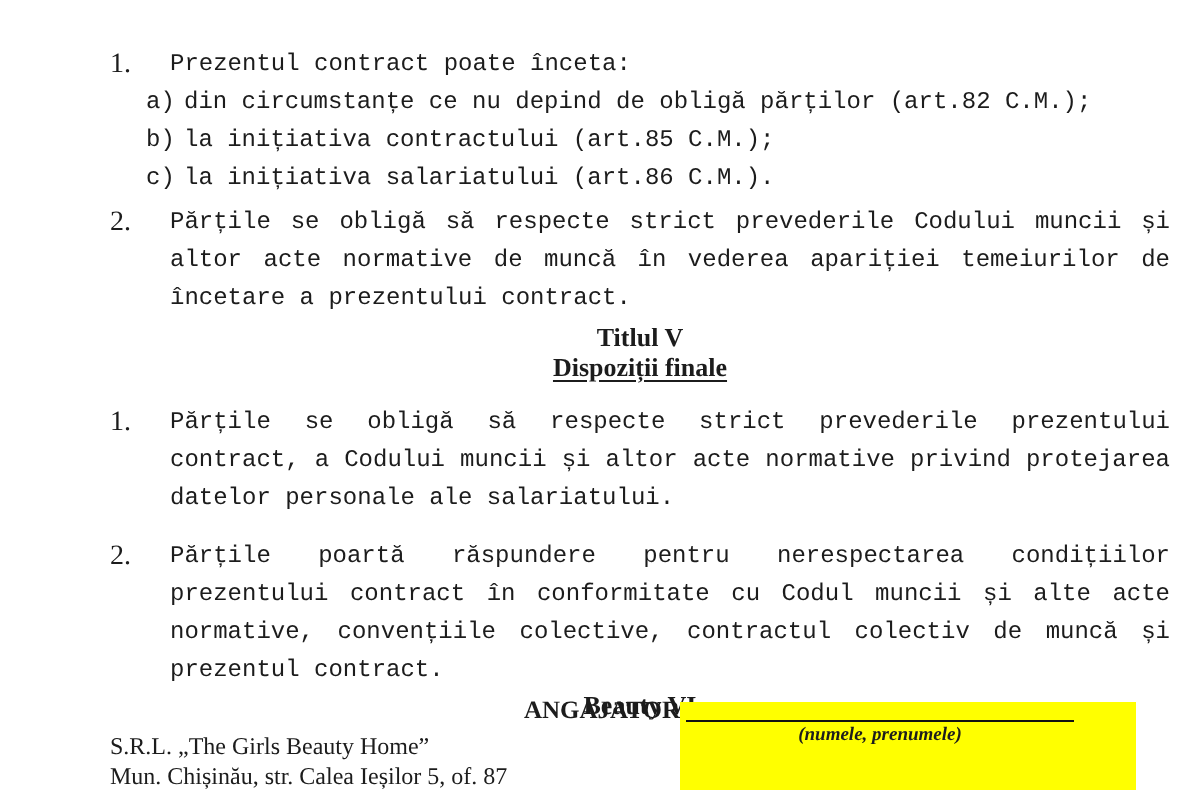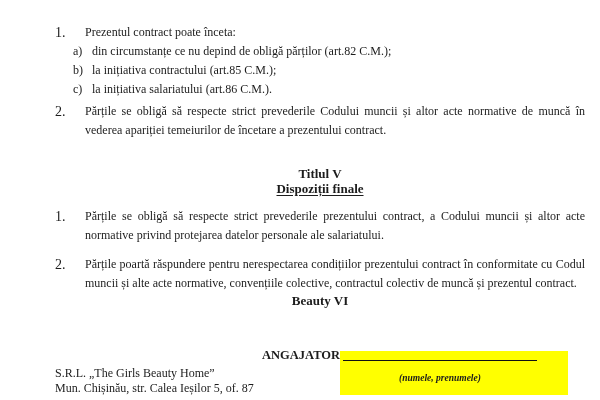--- a/index.html
+++ b/index.html
@@ -10,34 +10,34 @@
   }
   .content{position:absolute;left:55px;top:0;width:530px;}
   .center{text-align:center;}
   .clip{height:4px;overflow:hidden;}
   .clip span{display:inline-block;margin-top:-12px;font-weight:bold;font-size:13px;}
   .h-main{font-weight:bold;font-size:13px;line-height:16px;
           text-decoration:underline;text-underline-offset:2px;}
   .h-plain{font-weight:bold;font-size:13px;line-height:15px;}
   .item{display:flex;font-size:12px;line-height:19px;}
   .item .num{flex:0 0 30px;font-size:14px;line-height:19px;}
-  .item .body{flex:1;text-align:justify;}
+  .item .body{flex:1;text-align:justify;font-family:Liberation Mono, monospace;}
   .sub{margin-left:-12px;text-align:left;}
   .marker{display:inline-block;width:19px;}
-  .mt19{margin-top:19px;} .mt3{margin-top:3px;} .mt11{margin-top:26px;}
+  .mt19{margin-top:19px;} .mt3{margin-top:3px;} .mt11{margin-top:2px;}
   .mt10{margin-top:10px;} .mt0{margin-top:0;}
   .footer{position:absolute;left:55px;top:348px;width:530px;font-size:12px;}
   .cols{display:flex;}
   .col-emp{width:285px;}
   .col-sal{width:228px;}
   .col-header{font-weight:bold;font-size:12.5px;text-align:right;line-height:14px;}
   .emp-lines{margin-top:4px;line-height:14.5px;white-space:nowrap;}
   .highlight{background:#ffff00;height:44px;margin-top:3px;padding-top:9px;box-sizing:border-box;}
   .sign-line{width:194px;margin-left:3px;height:0;border-bottom:1.5px solid #111;}
-  .sign-caption{width:194px;margin-left:3px;text-align:center;margin-top:12px;
+  .sign-caption{width:194px;margin-left:3px;text-align:center;margin-top:2px;
     font-size:9.5px;font-weight:bold;font-style:italic;}
 </style>
 </head>
 <body>
 
 <div class="page">
   <div class="content">
 
     <div class="center clip">
       <span>Titlul IV</span>

